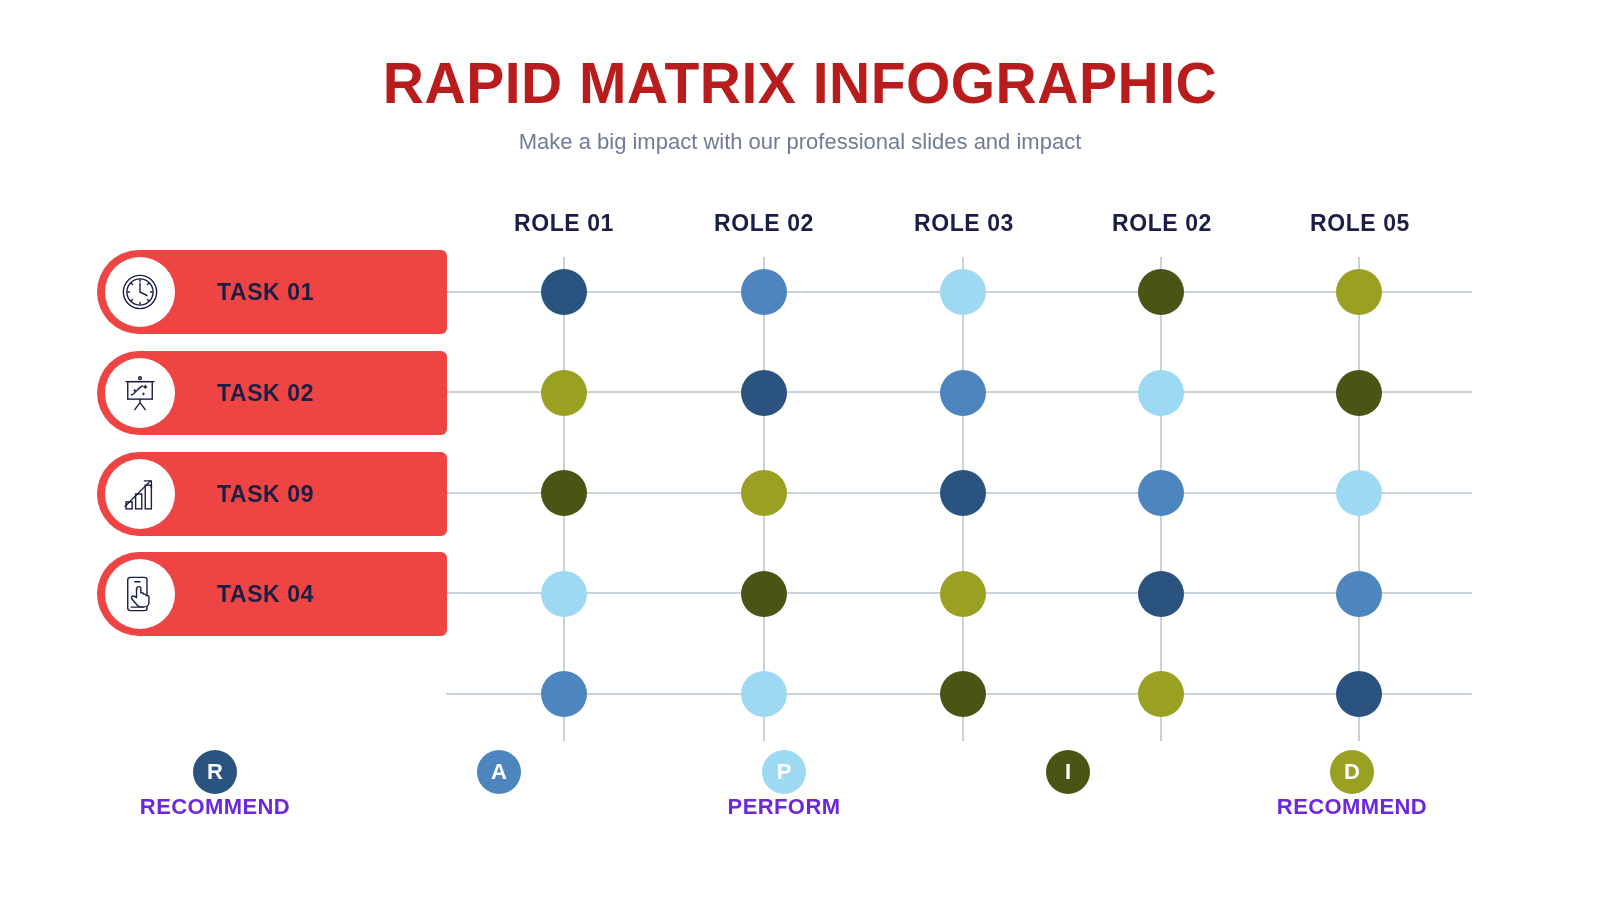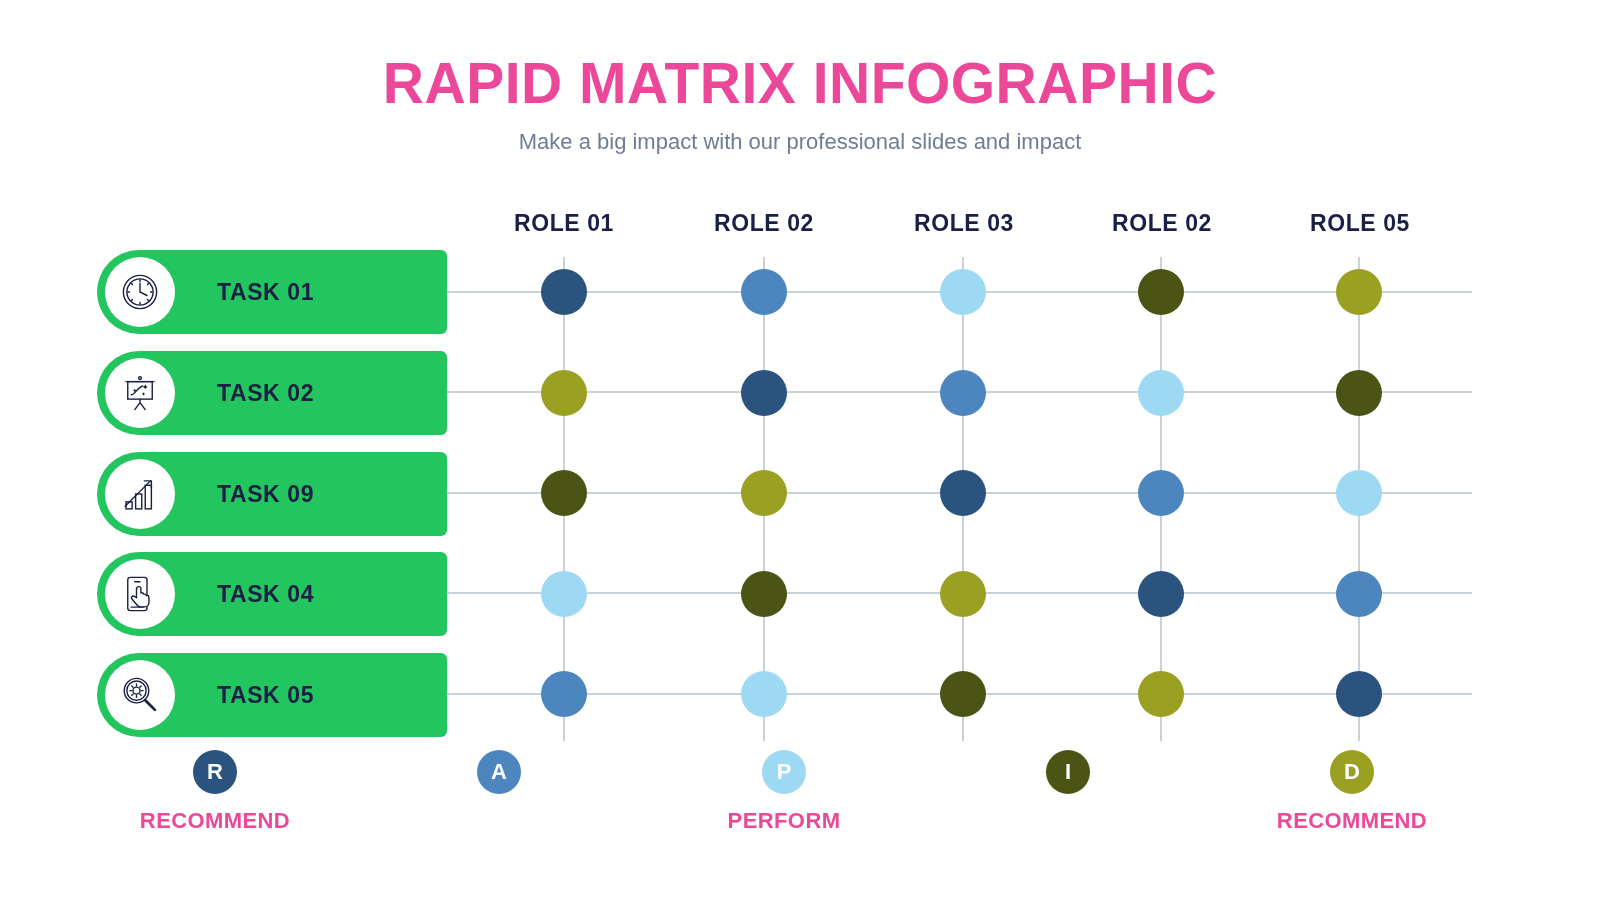--- a/index.html
+++ b/index.html
@@ -20,21 +20,21 @@
     position: absolute;
     top: 0;
     left: 0;
     width: 1600px;
     text-align: center;
     padding-top: 52px;
   }
   #title {
     font-size: 57px;
     font-weight: bold;
-    color: #ec4899;
+    color: #b91c1c;
     letter-spacing: 0.5px;
     line-height: 1.1;
     margin: 0;
   }
   #subtitle {
     font-size: 22px;
     color: #707b96;
     margin-top: 14px;
     font-weight: normal;
   }
@@ -74,21 +74,21 @@
     height: 2px;
     background: #c9d2d9;
   }
 
   
   .task-pill {
     position: absolute;
     left: 97px;
     width: 350px;
     height: 84px;
-    background: #22c55e;
+    background: #ef4444;
     border-top-left-radius: 42px;
     border-bottom-left-radius: 42px;
     border-top-right-radius: 6px;
     border-bottom-right-radius: 6px;
     display: flex;
     align-items: center;
   }
   .task-badge {
     width: 70px;
     height: 70px;
@@ -133,24 +133,23 @@
     height: 44px;
     border-radius: 50%;
     margin: 0 auto;
     color: #ffffff;
     font-size: 22px;
     font-weight: bold;
     line-height: 44px;
     text-align: center;
   }
   .legend-label {
-    margin-top: 14px;
     font-size: 22px;
     font-weight: bold;
-    color: #ec4899;
+    color: #6d28d9;
     letter-spacing: 0.4px;
   }
 </style>
 </head>
 <body>
 
 <div id="header">
   <h1 id="title">RAPID MATRIX INFOGRAPHIC</h1>
   <div id="subtitle">Make a big impact with our professional slides and impact</div>
 </div>
@@ -220,32 +219,20 @@
     <div class="task-badge">
       <svg viewBox="0 0 48 48" fill="none" stroke="#1b1f45" stroke-width="1.6">
         <rect x="10" y="5" width="22" height="38" rx="3"></rect>
         <path d="M18 10h6M14 39h14" stroke-linecap="round"></path>
         <path d="M20 18v10l-3-1.5a2 2 0 00-2.4 3l6 7a6 6 0 004.6 2.2h4a5 5 0 005-5v-6a2 2 0 00-2-2h-1a2 2 0 00-2-1.6h-1a2 2 0 00-2-1.6h-1.2V18a2.4 2.4 0 00-4.8 0z" fill="#ffffff"></path>
       </svg>
     </div>
     <div class="task-label">TASK 04</div>
   </div>
 
-  <div class="task-pill" style="top:653px;">
-    <div class="task-badge">
-      <svg viewBox="0 0 48 48" fill="none" stroke="#1b1f45" stroke-width="1.6">
-        <circle cx="20" cy="19" r="14"></circle>
-        <circle cx="20" cy="19" r="11"></circle>
-        <path d="M30 30l11 11" stroke-width="3.2" stroke-linecap="round"></path>
-        <circle cx="20" cy="19" r="4"></circle>
-        <path d="M20 11.5v2M20 24.5v2M12.5 19h2M25.5 19h2M14.7 13.7l1.4 1.4M23.9 22.9l1.4 1.4M25.3 13.7l-1.4 1.4M16.1 22.9l-1.4 1.4" stroke-linecap="round"></path>
-      </svg>
-    </div>
-    <div class="task-label">TASK 05</div>
-  </div>
 
   <div class="dot" style="left:541px;  top:269px; background:#2b537f;"></div>
   <div class="dot" style="left:741px;  top:269px; background:#4d86bf;"></div>
   <div class="dot" style="left:940px;  top:269px; background:#9dd9f3;"></div>
   <div class="dot" style="left:1138px; top:269px; background:#4c5415;"></div>
   <div class="dot" style="left:1336px; top:269px; background:#9aa021;"></div>
 
   <div class="dot" style="left:541px;  top:370px; background:#9aa021;"></div>
   <div class="dot" style="left:741px;  top:370px; background:#2b537f;"></div>
   <div class="dot" style="left:940px;  top:370px; background:#4d86bf;"></div>

